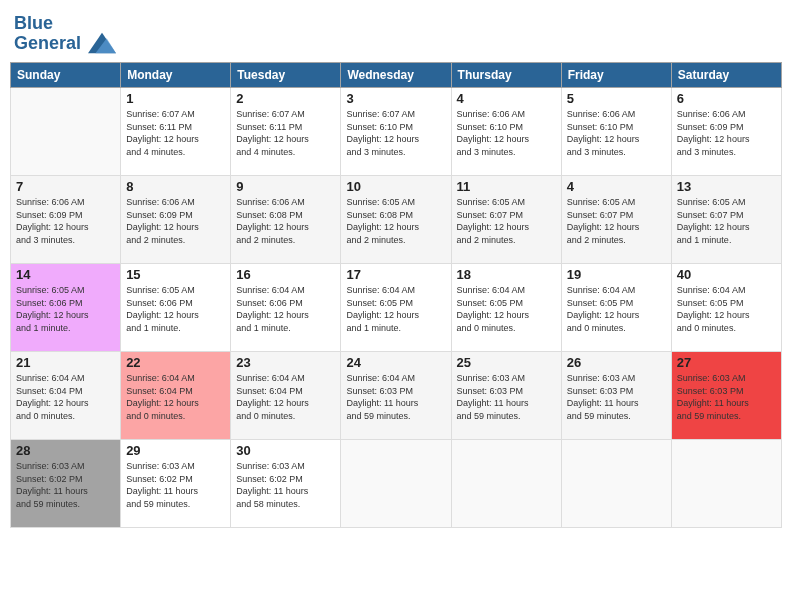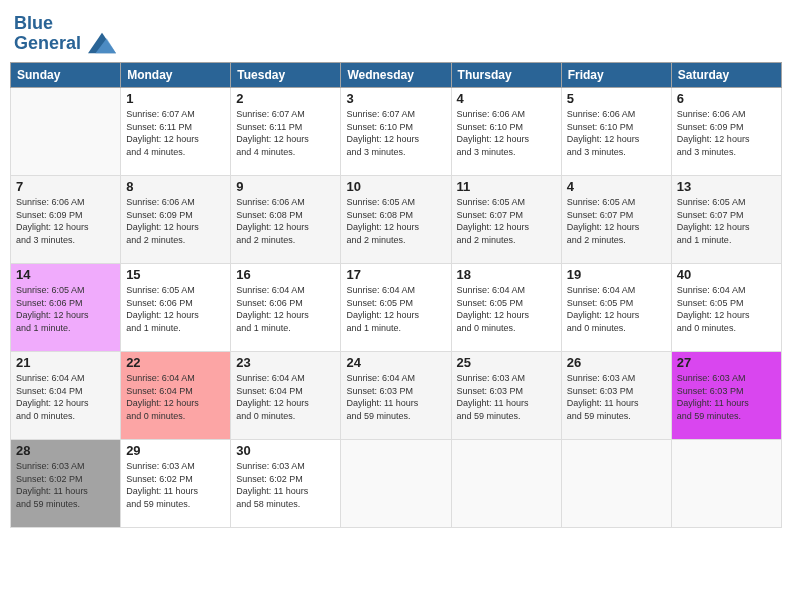--- a/index.html
+++ b/index.html
@@ -305,21 +305,21 @@
 Daylight: 11 hours
 and 59 minutes.</div>
         </td>
         <td style="background: rgb(245, 245, 245); margin-left: 36px;">
           <span class="day-number">26</span>
           <div class="day-info" style="white-space: pre-line;">Sunrise: 6:03 AM
 Sunset: 6:03 PM
 Daylight: 11 hours
 and 59 minutes.</div>
         </td>
-        <td style="background: #d946ef;">
+        <td style="background: #ef4444;">
           <span class="day-number">27</span>
           <div class="day-info" style="white-space: pre-line;">Sunrise: 6:03 AM
 Sunset: 6:03 PM
 Daylight: 11 hours
 and 59 minutes.</div>
         </td>
       </tr>
       <tr>
         <td style="background: #a3a3a3; margin-top: 48px;">
           <span class="day-number">28</span>

